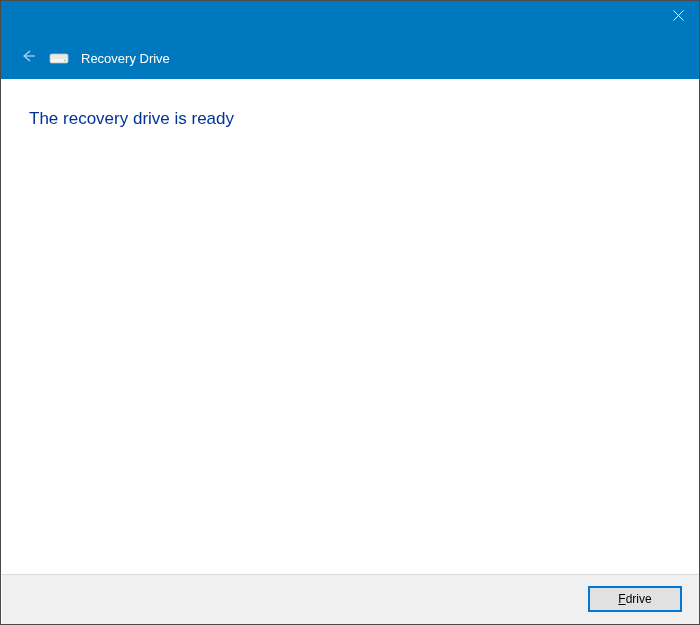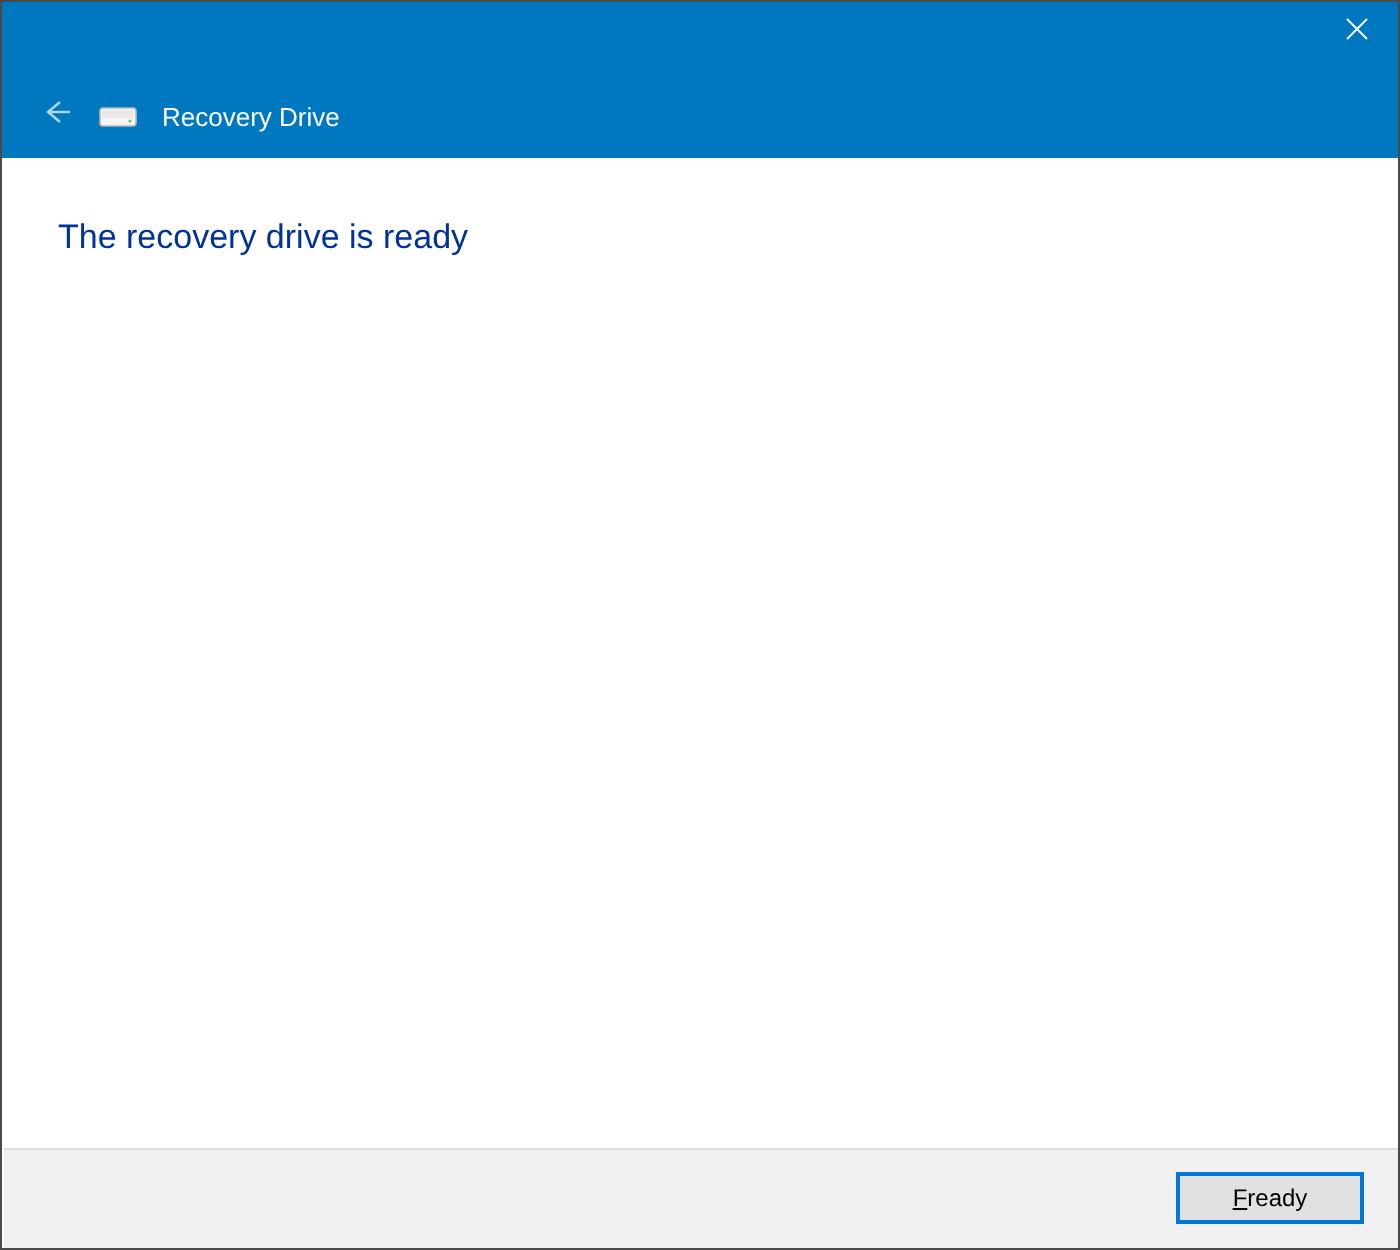--- a/index.html
+++ b/index.html
@@ -149,16 +149,16 @@
       <div class="window-title">Recovery Drive</div>
     </div>
   </div>
 
   <div class="content">
     <div class="heading">The recovery drive is ready</div>
   </div>
 
   <div class="footer">
     <button class="finish-btn">
-      <span><span class="u">F</span><span>ready</span></span>
+      <span><span class="u">F</span><span>drive</span></span>
     </button>
   </div>
 </div>
 
 </body></html>

